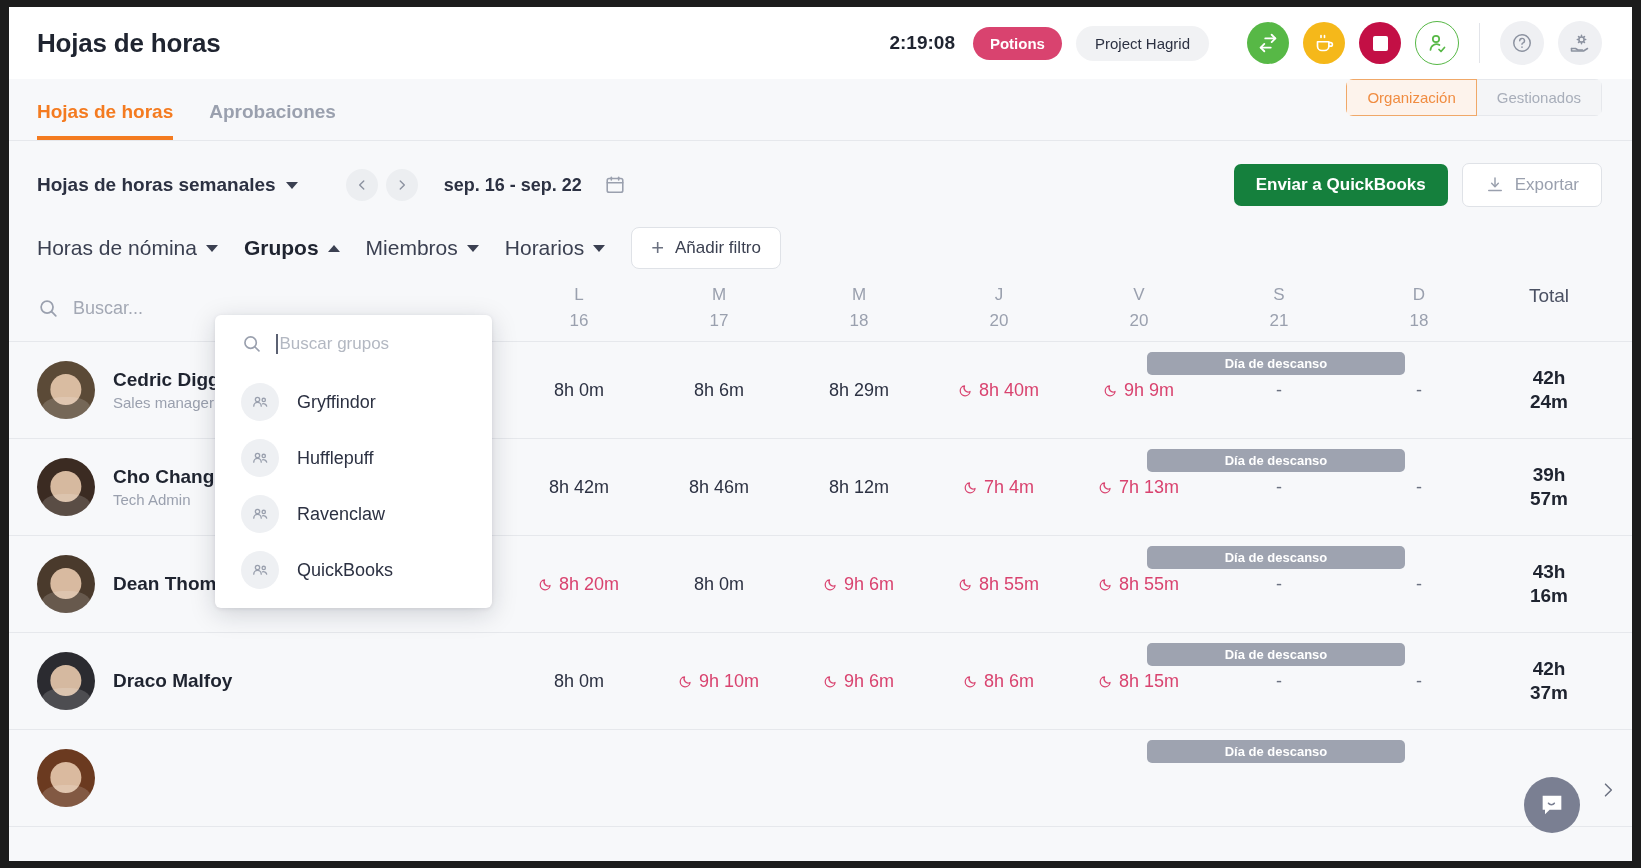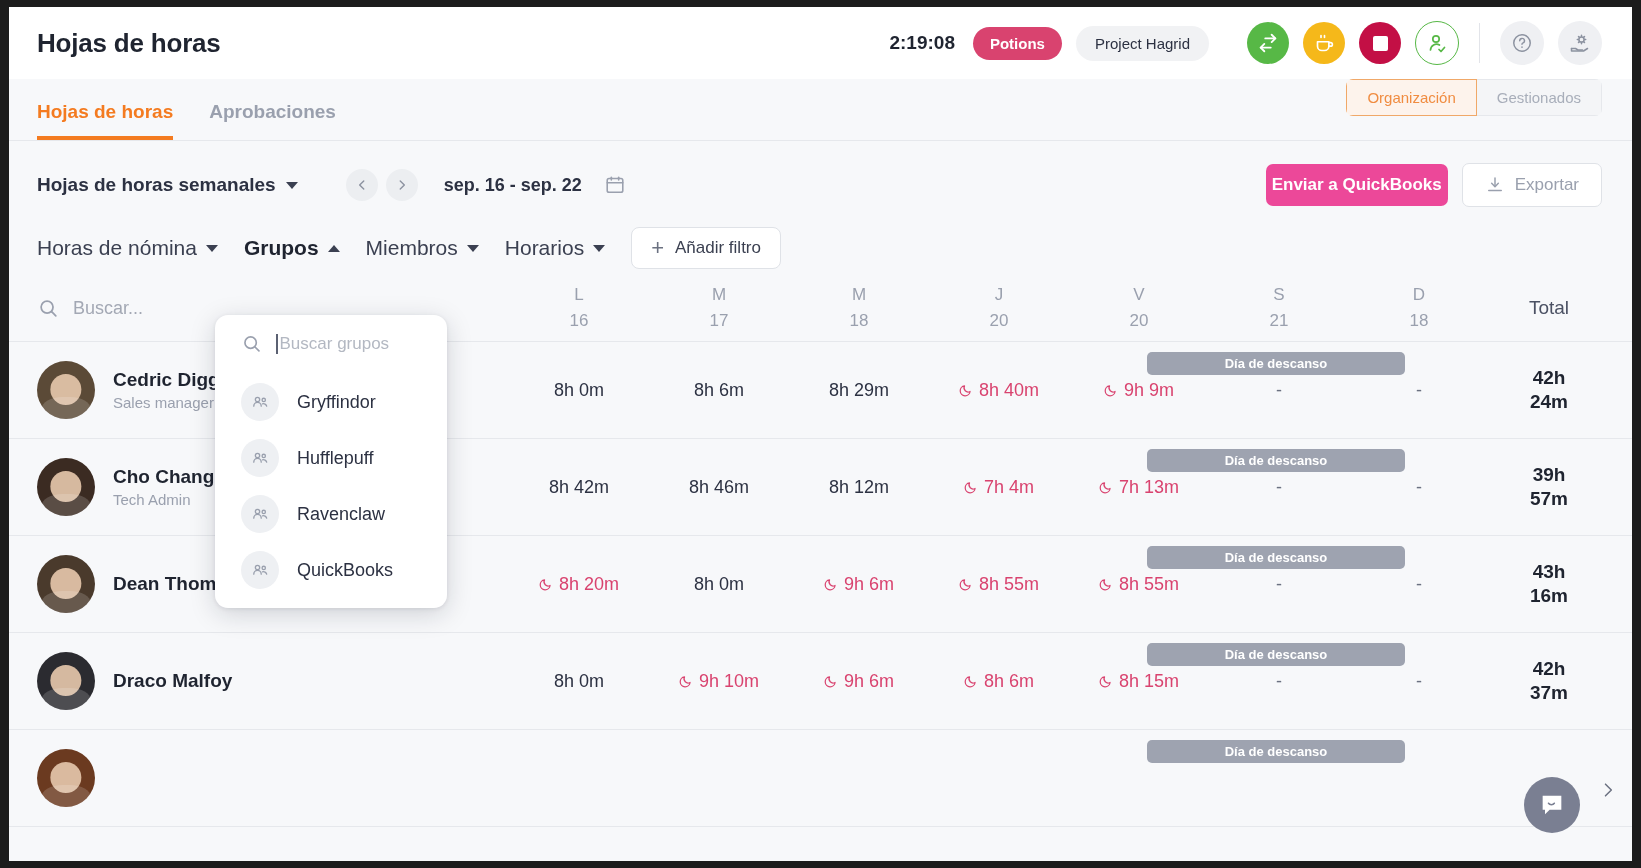--- a/index.html
+++ b/index.html
@@ -116,23 +116,23 @@
     width: 32px; height: 32px; border-radius: 50%;
     background: #eceef1; display: flex;
     align-items: center; justify-content: center;
     cursor: pointer; flex: none;
   }
   .date-range {
     font-size: 18px; font-weight: 600; color: #2c3142;
     white-space: nowrap;
   }
   .btn-primary {
-    background: #ec4899; color: #fff;
+    background: #15803d; color: #fff;
     font-size: 17px; font-weight: 600;
-    padding: 11px 6px; border-radius: 7px;
+    padding: 11px 22px; border-radius: 7px;
     border: none; cursor: pointer; white-space: nowrap;
   }
   .btn-outline {
     background: #fff; color: #9aa0ae;
     font-size: 17px; padding: 11px 22px; border-radius: 7px;
     border: 1px solid #dfe2e7; cursor: pointer;
     display: flex; align-items: flex-start; gap: 10px;
     white-space: nowrap;
   }
 
@@ -164,21 +164,21 @@
     display: flex; align-items: center; gap: 11px;
     cursor: pointer; white-space: nowrap;
   }
   .plus {
     font-size: 22px; color: #6b7181; line-height: 1; font-weight: 300;
   }
 
   
   .table-wrap { margin-top: 16px; position: relative; }
   .thead {
-    display: flex; align-items: center;
+    display: flex; align-items: flex-start;
     border-bottom: 1px solid #e6e8ec;
     padding-bottom: 10px;
   }
   .col-name { width: 500px; flex: none; padding-left: 28px; }
   .col-day {
     width: 140px; flex: none; text-align: center;
   }
   .col-total { width: 120px; flex: none; text-align: center; }
   .search-cell {
     display: flex; align-items: center; gap: 14px;
@@ -219,23 +219,23 @@
     background: #9ea3b0; color: #fff;
     font-size: 13px; font-weight: 600;
     text-align: center; border-radius: 5px;
     padding: 4px 0; width: 258px;
   }
 
   
   .dropdown {
     position: absolute;
     left: 206px; top: 308px;
-    width: 232px;
+    width: 277px;
     background: #fff;
-    border-radius: 13px;
+    border-radius: 6px;
     box-shadow: 0 6px 26px rgba(20,25,40,0.17), 0 1px 4px rgba(20,25,40,0.09);
     z-index: 40;
     overflow: hidden;
   }
   .dd-search {
     display: flex; align-items: center; gap: 14px;
     padding: 18px 20px 16px 26px;
   }
   .dd-ph { font-size: 17px; color: #b3b8c2; }
   .dd-caret {

